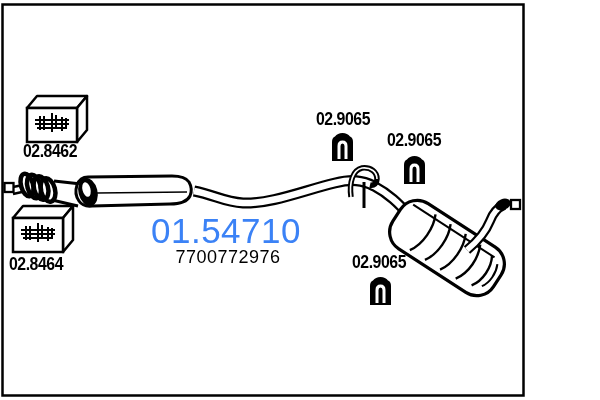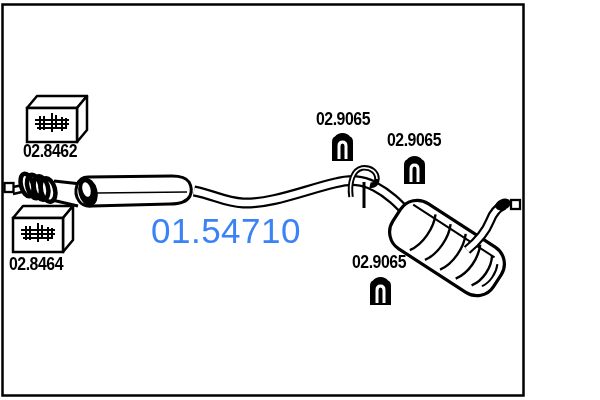--- a/index.html
+++ b/index.html
@@ -110,14 +110,15 @@
   <div class="plabel" style="left:2px;top:254px;width:68px;">02.8464</div>
 
   <div class="plabel" style="left:311px;top:109px;width:64px;">02.9065</div>
 
   <div class="plabel" style="left:382px;top:130px;width:64px;">02.9065</div>
 
   <div class="plabel" style="left:347px;top:252px;width:64px;">02.9065</div>
 
   <div class="maincode" style="left:138px;top:211px;width:176px;">01.54710</div>
 
+  <div class="oemref" style="left:174px;top:247px;width:108px;">7700772976</div>
 
 </div>
 
 </body></html>

